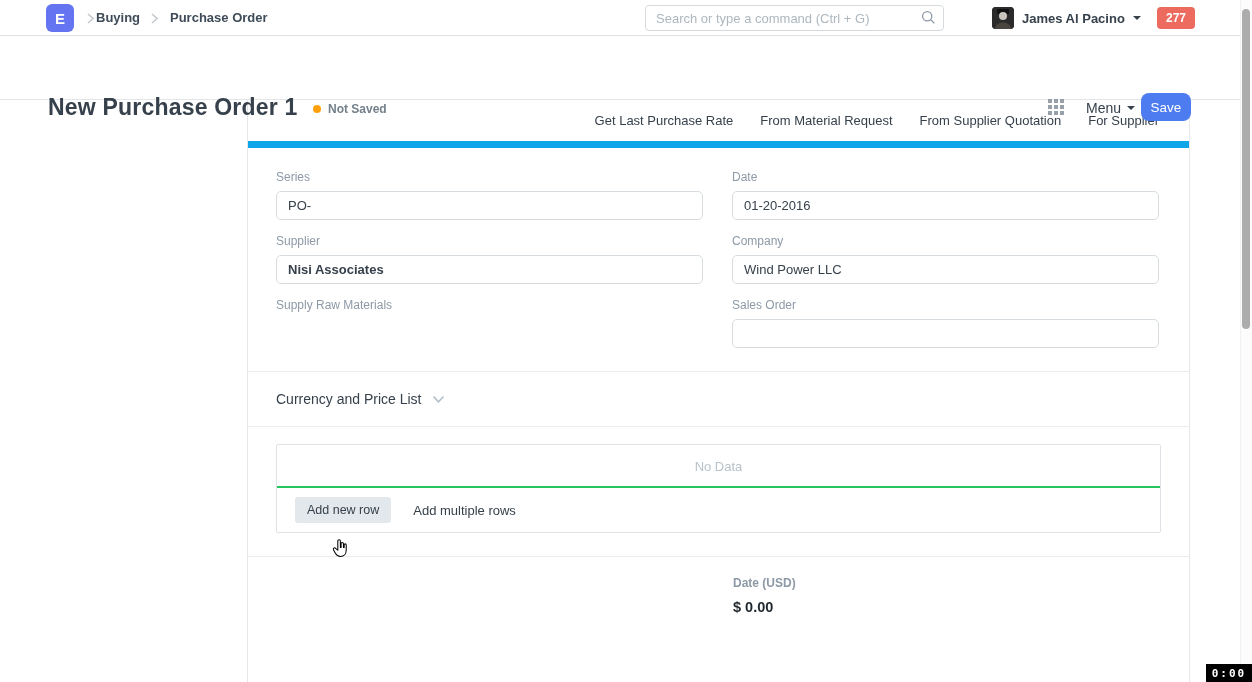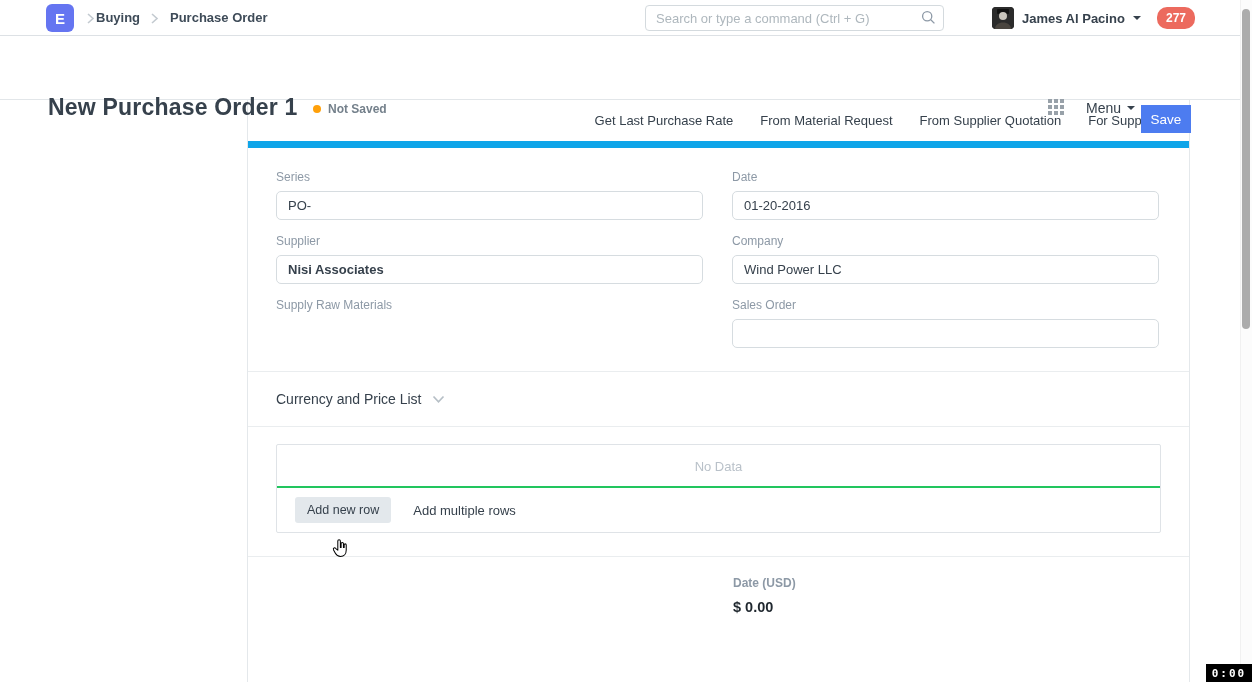--- a/index.html
+++ b/index.html
@@ -29,40 +29,40 @@
   .search-icon { position:absolute; right:8px; top:5px; }
 
   .user-menu { position:absolute; left:992px; top:7px; height:22px; display:flex;
                align-items:center; gap:8px; cursor:pointer; }
   .avatar { width:22px; height:22px; border-radius:4px; background:#2b2b2b; overflow:hidden;
             display:flex; align-items:flex-end; justify-content:center; }
   .user-name { font-size:13px; font-weight:700; color:#36414c; }
   .caret { display:inline-block; width:0; height:0; border-left:4px solid transparent;
            border-right:4px solid transparent; border-top:4px solid #36414c; }
   .notif-badge { position:absolute; left:1157px; top:7px; height:22px; padding:0 9px;
-                 background:#ec6a5e; border-radius:10px; color:#fff; font-size:12px;
+                 background:#ec6a5e; border-radius:4px; color:#fff; font-size:12px;
                  font-weight:700; line-height:22px; cursor:pointer; }
 
   
   .page-head { position:absolute; top:36px; left:0; width:1252px; height:64px; background:#fff;
                border-bottom:1px solid #e2e6e9; z-index:4; }
   .page-title { position:absolute; left:48px; top:58px; font-size:23px; font-weight:700;
                 color:#36414c; letter-spacing:.2px; }
   .indicator { position:absolute; left:313px; top:66px; display:flex; align-items:center; gap:7px; }
   .indicator .dot { width:8px; height:8px; border-radius:50%; background:#ffa00a; }
   .indicator .txt { font-size:12px; font-weight:700; color:#74808b; }
   .grid-icon { position:absolute; left:1048px; top:63px; display:grid;
                grid-template-columns:repeat(3,4px); grid-template-rows:repeat(3,4px);
                gap:2px; cursor:pointer; }
   .grid-icon i { background:#98a1a9; display:block; }
   .menu-btn { position:absolute; left:1086px; top:62px; height:20px; display:flex;
               align-items:center; gap:6px; font-size:14px; color:#36414c; cursor:pointer; }
   .save-btn { position:absolute; left:1141px; top:57px; width:50px; height:28px;
-              background:#4d7cf0; border:none; border-radius:0; color:#fff; font-size:13.5px;
-              font-weight:500; cursor:pointer; font-family:"Liberation Sans",sans-serif;margin-top:12px; }
+              background:#4d7cf0; border:none; border-radius:8px; color:#fff; font-size:13.5px;
+              font-weight:500; cursor:pointer; font-family:"Liberation Sans",sans-serif; }
 
   
   .sidebar-col { position:absolute; top:100px; left:0; width:248px; bottom:0; background:#fff;
                  border-right:1px solid #e4e8eb; }
   .main { position:absolute; top:100px; left:248px; width:942px; bottom:0; background:#fff;
           border-right:1px solid #e4e8eb; }
 
   .actions-row { height:48px; border-bottom:7px solid #0ea5e9; display:flex; align-items:center;
                  justify-content:flex-end; gap:27px; padding-right:30px; font-size:13px; color:#36414c; }
   .actions-row span { cursor:pointer; }

